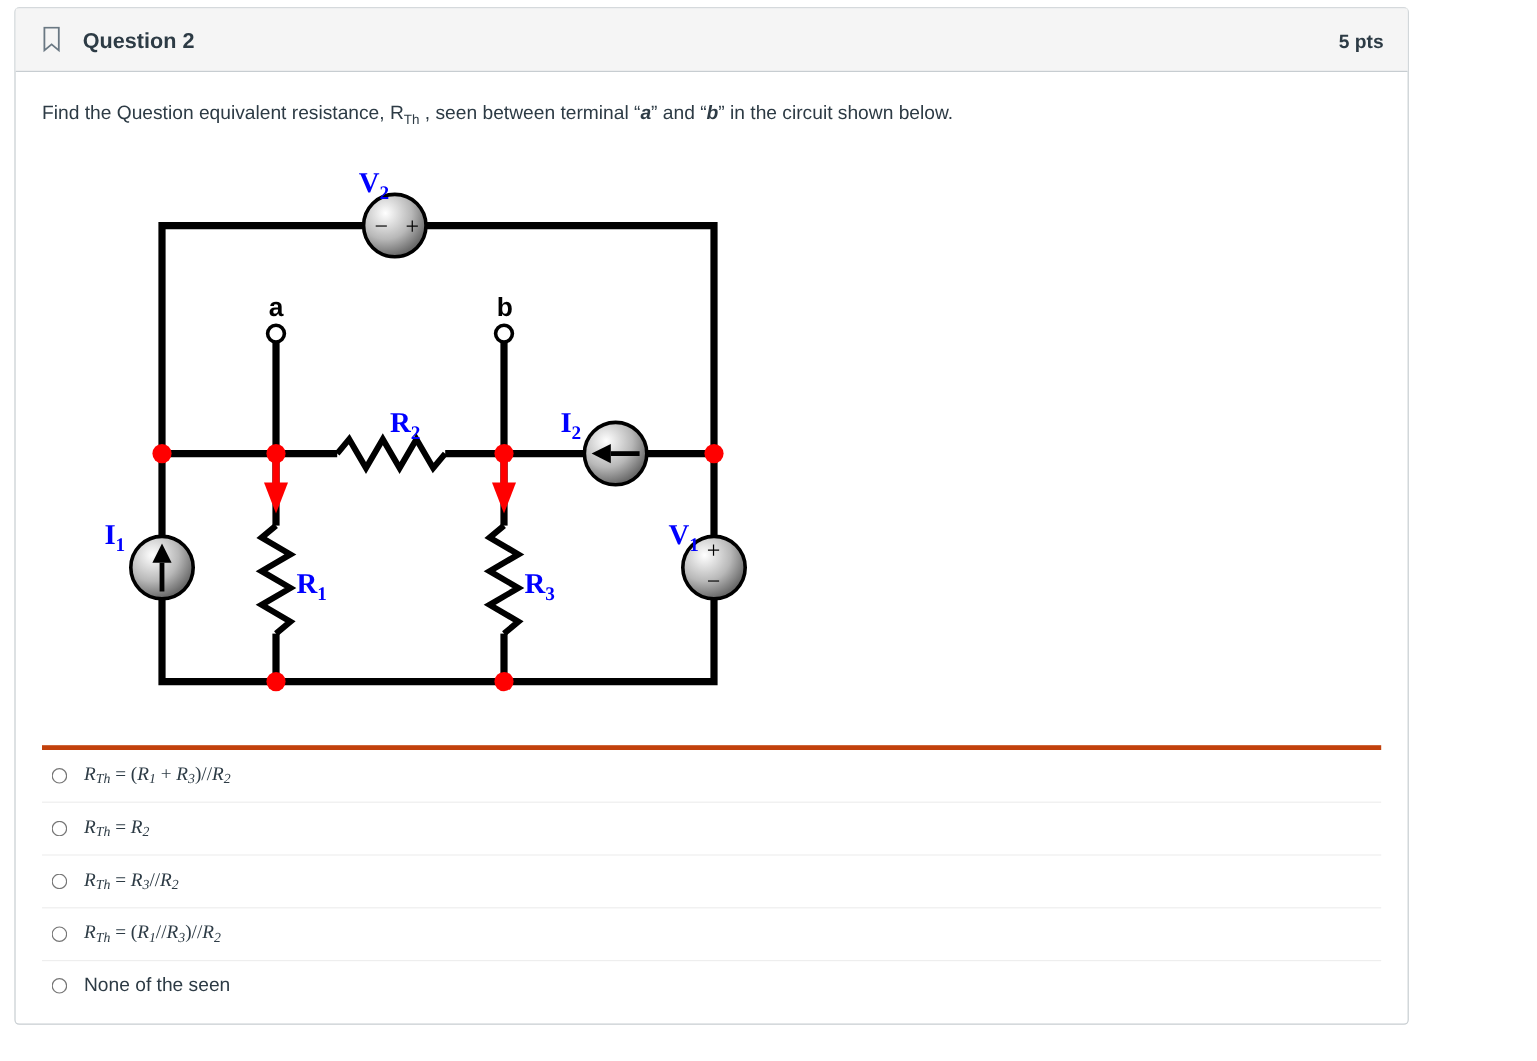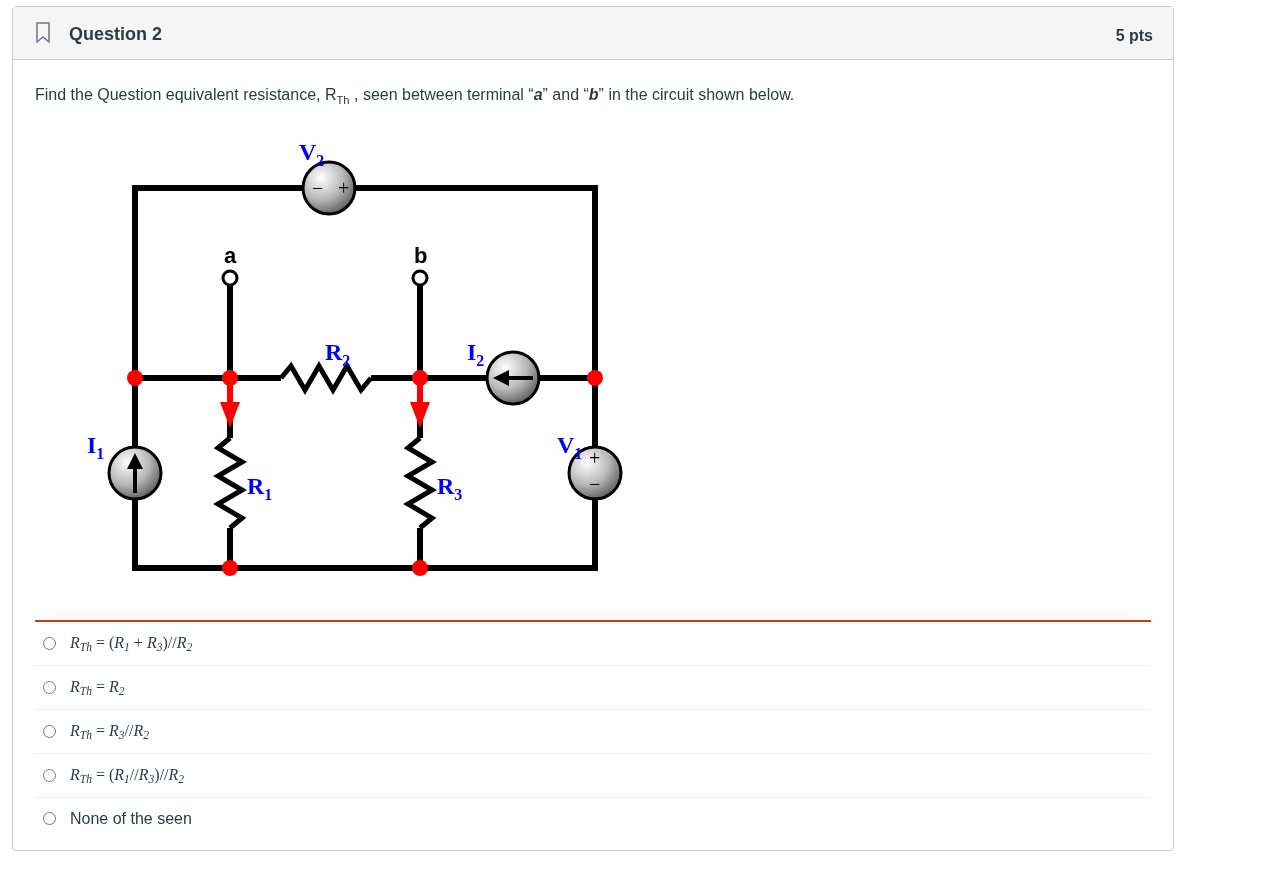--- a/index.html
+++ b/index.html
@@ -7,21 +7,21 @@
   .question{border:1px solid #c7cdd1;border-radius:4px;width:1160px;margin:0;}
   .qheader{display:flex;align-items:flex-end;border-bottom:1px solid #c7cdd1;background:#f5f5f5;padding:14px 20px;}
   .qheader .flag{width:20px;height:24px;margin-right:16px;display:flex;align-items:center;justify-content:center;}
   .qheader .title{font-weight:700;font-size:18px;}
   .qheader .pts{margin-left:auto;font-weight:700;font-size:16px;}
   .qbody{padding:26px 22px 10px 22px;font-size:16px;}
   .prompt{margin:0 0 22px 0;}
   .rth{}
   .sub{font-size:0.7em;vertical-align:sub;}
   .diagram{margin:6px 0 18px 0;width:600px;}
-  .answers{border-top:2px solid #c2410c;}
+  .answers{border-top:4px solid #c2410c;}
   .answer{display:flex;align-items:center;border-bottom:1px solid #eee;padding:12px 4px;font-size:16px;}
   .answer:last-child{border-bottom:none;}
   .answer input[type=radio]{margin:0 14px 0 4px;}
   .mjx{font-family:"STIXGeneral","Cambria Math","Times New Roman",serif;font-style:italic;}
   .mjx .rm{font-style:normal;}
   .mjx .ssub{font-size:0.72em;vertical-align:-0.25em;font-style:italic;}
   .ital{font-style:italic;font-weight:700;}
   .circuit-label{font-family:"Times New Roman",serif;font-weight:700;font-size:24px;fill:#0000ff;}
   .circuit-label .sm{font-size:16px;}
   .term-label{font-family:Arial,sans-serif;font-weight:700;font-size:22px;fill:#000;}

